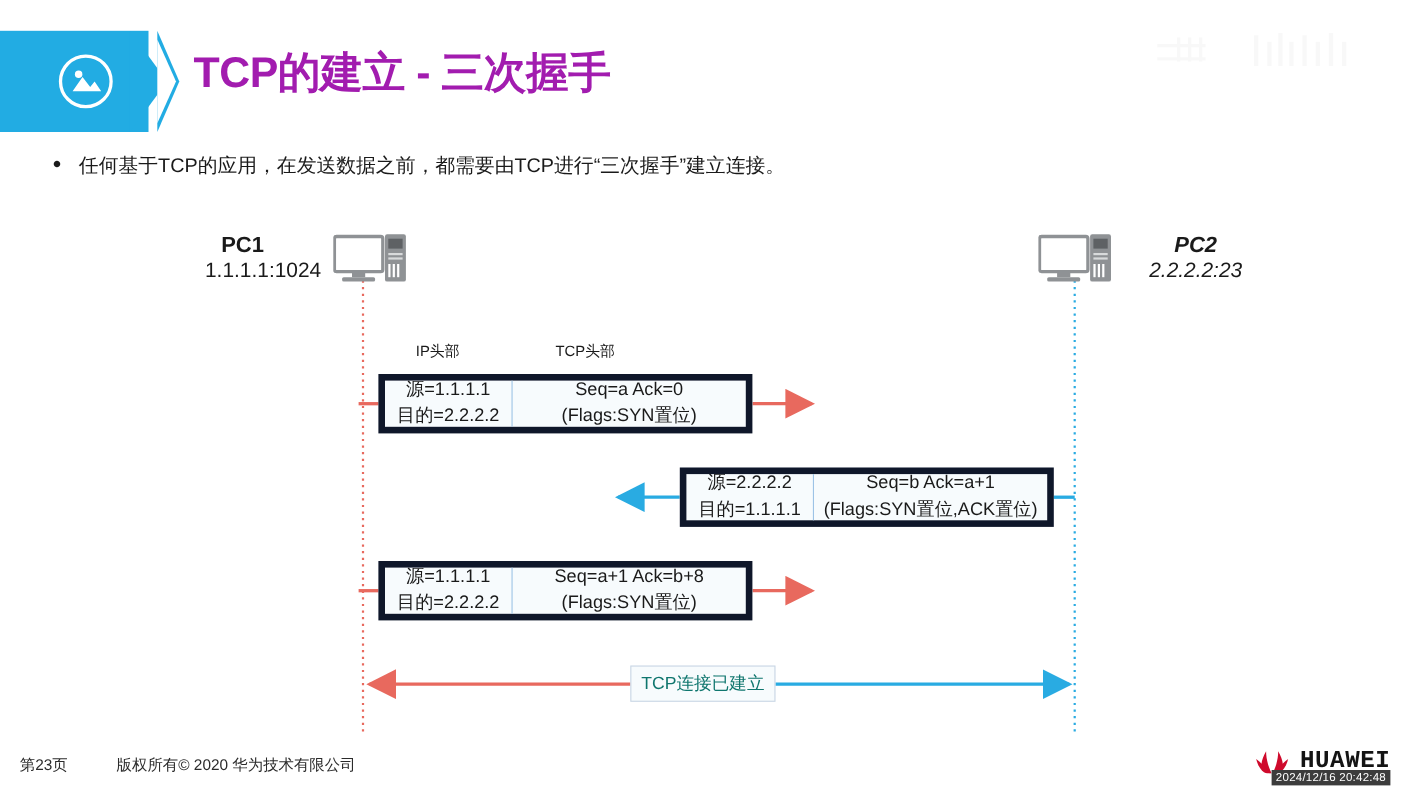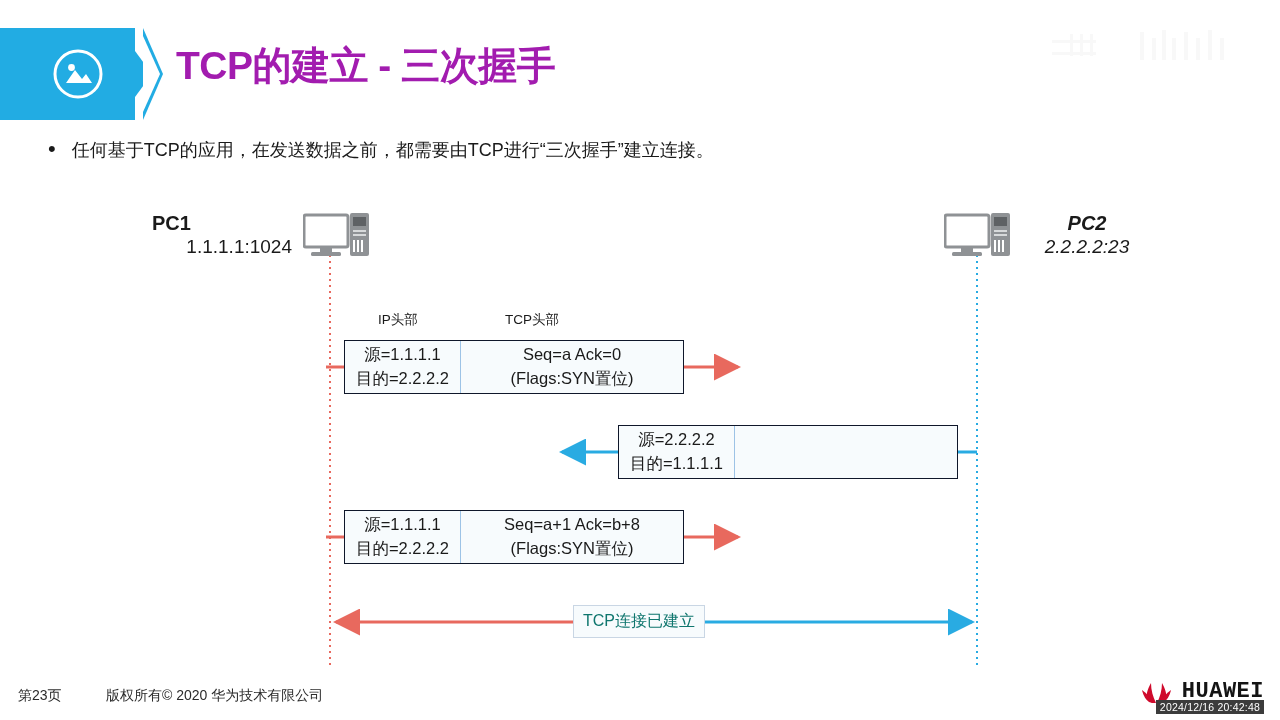--- a/index.html
+++ b/index.html
@@ -121,32 +121,32 @@
     font-weight: bold;
     color: #1a1a1a;
     line-height: 1.15;
   }
   .node-addr {
     font-size: 19px;
     color: #1a1a1a;
     line-height: 1.25;
   }
   #pc1-label { left: 152px; top: 212px; width: 140px; text-align: right; }
-  #pc1-label .node-name { text-align: left; padding-right: 3px; }
+  #pc1-label .node-name { text-align: center; padding-right: 3px; }
   #pc2-label { left: 1012px; top: 212px; width: 150px; text-align: center; font-style: italic; }
 
   .pc-icon { position: absolute; }
   #pc1-icon { left: 303px; top: 212px; }
   #pc2-icon { left: 944px; top: 212px; }
 
   
   .msg-box {
     position: absolute;
     display: flex;
-    border: 1px solid #0f172a;
+    border: 6px solid #0f172a;
     background: #f7fbfd;
     box-sizing: border-box;
   }
   .msg-cell {
     display: flex;
     flex-direction: column;
     justify-content: center;
     align-items: center;
     padding: 4px 8px;
     box-sizing: border-box;
@@ -346,20 +346,24 @@
     <div class="msg-line">Seq=a  Ack=0</div>
     <div class="msg-line">(Flags:SYN置位)</div>
   </div>
 </div>
 
 <div class="msg-box" style="left:618px; top:425px; width:340px; height:54px;">
   <div class="msg-cell ip" style="width:116px;align-items:center;">
     <div class="msg-line">源=2.2.2.2</div>
     <div class="msg-line">目的=1.1.1.1</div>
   </div>
+  <div class="msg-cell" style="flex:1;">
+    <div class="msg-line">Seq=b Ack=a+1</div>
+    <div class="msg-line">(Flags:SYN置位,ACK置位)</div>
+  </div>
 </div>
 
 <div class="msg-box" style="left:344px; top:510px; width:340px; height:54px;">
   <div class="msg-cell ip" style="width:116px;">
     <div class="msg-line">源=1.1.1.1</div>
     <div class="msg-line">目的=2.2.2.2</div>
   </div>
   <div class="msg-cell" style="flex:1;">
     <div class="msg-line">Seq=a+1  Ack=b+8</div>
     <div class="msg-line">(Flags:SYN置位)</div>

